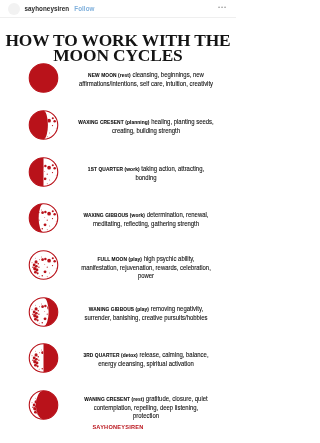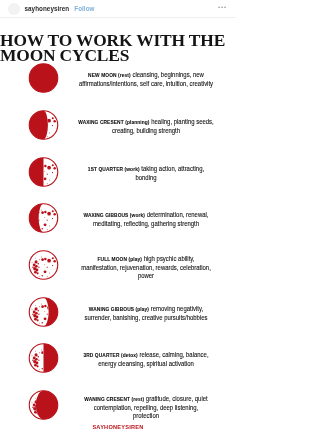--- a/index.html
+++ b/index.html
@@ -13,21 +13,21 @@
   .avatar{width:12px;height:12px;border-radius:50%;margin-left:8px;overflow:hidden;
           background:#f2f2f2;flex:0 0 auto;}
   .uname{font-size:6.3px;font-weight:bold;color:#2a2a2a;margin-left:4.5px;letter-spacing:.05px;}
   .follow{font-size:6.3px;font-weight:bold;color:#7fb0dc;margin-left:5px;letter-spacing:.05px;}
   .dots{position:absolute;right:9px;top:3.5px;color:#9a9a9a;font-size:6px;letter-spacing:.9px;}
   .divider{height:1px;background:#efefef;width:100%;}
 
   
   .title{position:absolute;left:0;right:0;top:33px;
          font-family:"Liberation Serif",serif;font-weight:bold;font-size:17.4px;
-         text-align:left;line-height:15px;letter-spacing:-0.15px;
+         text-align:center;line-height:15px;letter-spacing:-0.15px;
          color:#141414;}
 
   
   .rows{position:absolute;left:0;top:55px;width:236px;}
   .row{position:relative;height:46.7px;}
   .moonwrap{position:absolute;left:28px;top:50%;transform:translateY(-50%);}
   .moon{display:block;}
   .txt{position:absolute;left:53px;width:186px;top:50%;
        transform:translateY(-42%) scaleX(0.85);transform-origin:center;
        font-size:7.0px;line-height:7.9px;color:#111;

